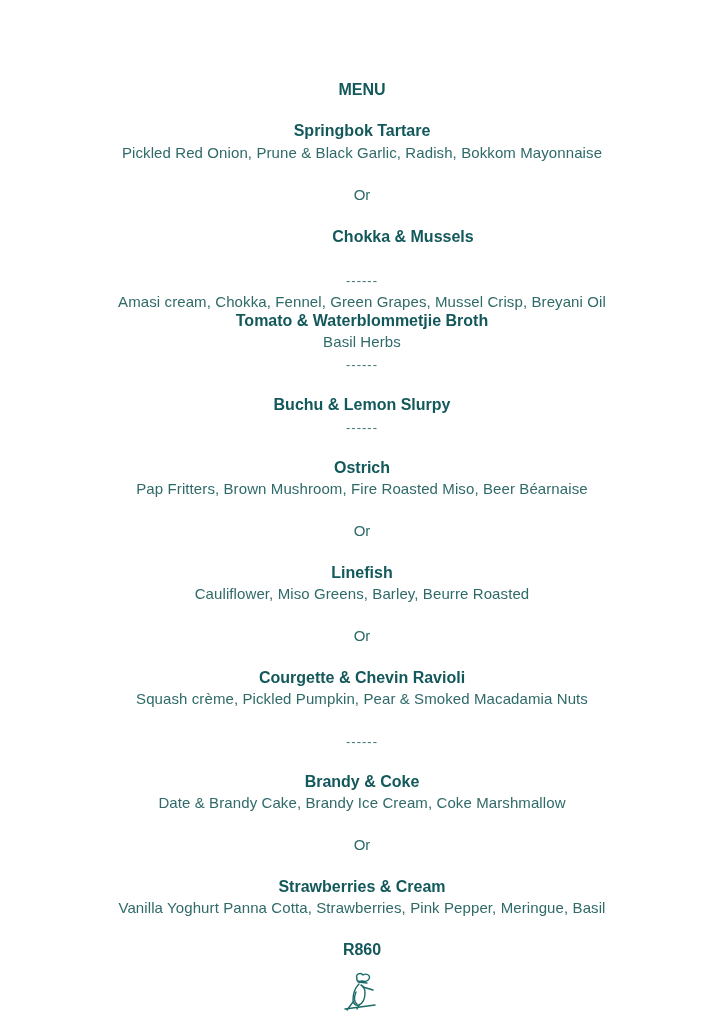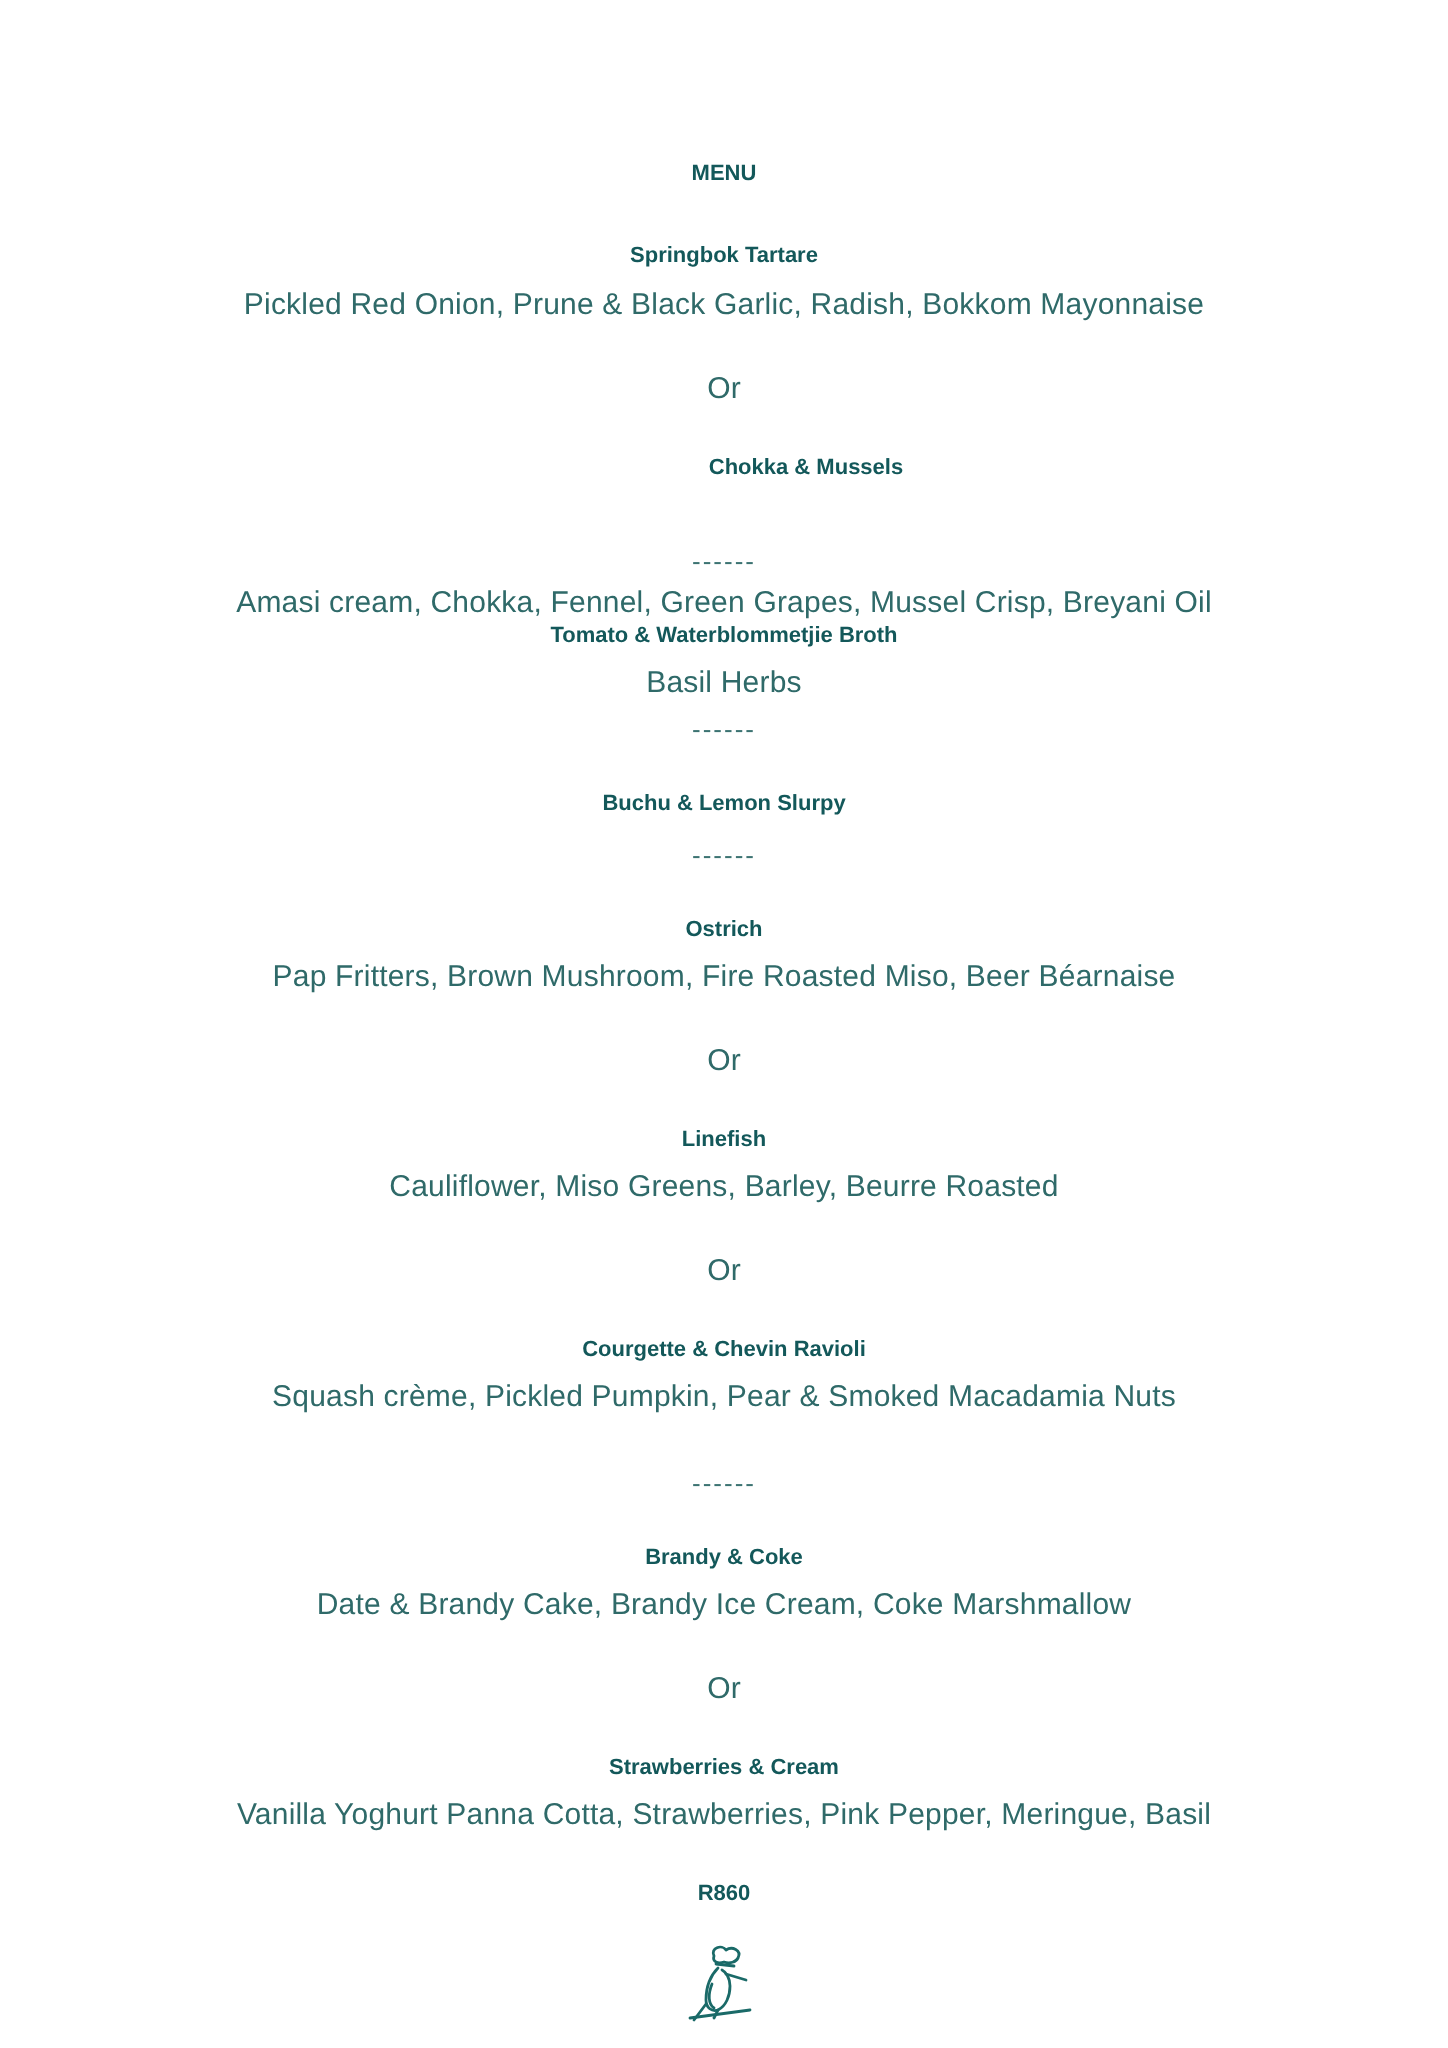--- a/index.html
+++ b/index.html
@@ -1,19 +1,19 @@
 <!DOCTYPE html>
 <html><head>
   <meta charset="utf-8">
   <style>
     html, body { margin: 0; padding: 0; background: #ffffff; }
     body { width: 724px; height: 1024px; position: relative; overflow: hidden;
       font-family: "Liberation Sans", sans-serif; color: #1f5f5e; }
     .line { position: absolute; left: 0; width: 724px; text-align: center; white-space: nowrap; }
-    .title { font-weight: bold; font-size: 11px; color: #13585a; }
+    .title { font-weight: bold; font-size: 16px; color: #13585a; }
     .desc { font-size: 15px; color: #2f6a69; letter-spacing: 0.1px; }
     .or { font-size: 15px; color: #2f6a69; }
     .sep { font-size: 13px; color: #3c7372; letter-spacing: 1px; }
     .logo { position: absolute; left: 341px; top: 972px; width: 40px; height: 42px; }
   </style>
 </head>
 <body>
 
 <div class="line title" style="top:81px;">MENU</div>
 

